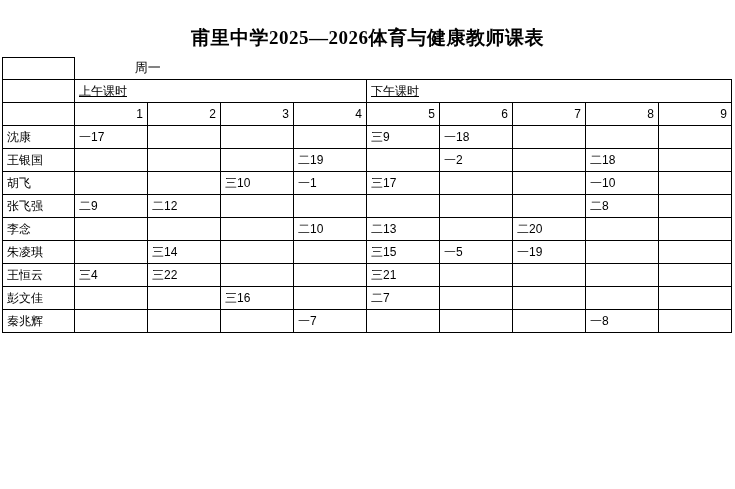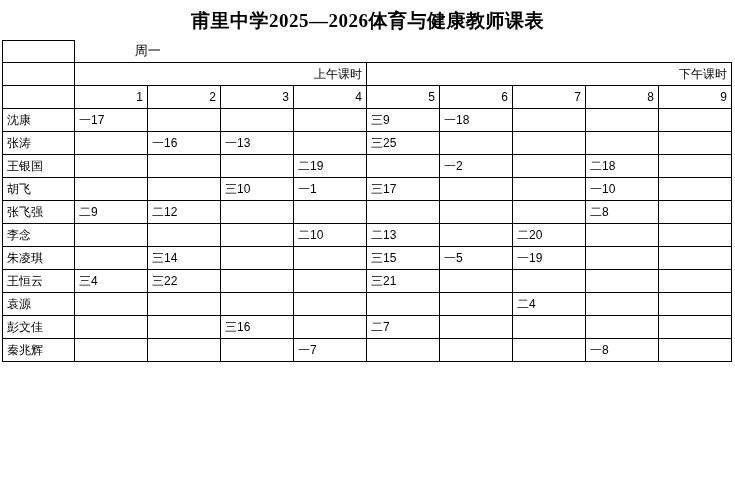--- a/index.html
+++ b/index.html
@@ -19,21 +19,21 @@
     height: 489px;
     box-sizing: border-box;
     position: relative;
   }
   .title {
     text-align: center;
     font-family: "Liberation Serif", serif;
     font-size: 19px;
     font-weight: bold;
     letter-spacing: 0.5px;
-    padding-top: 8px;
+    padding-top: 25px;
     padding-bottom: 6px;
   }
   table.sheet {
     border-collapse: collapse;
     table-layout: fixed;
     margin-left: 2px;
     width: 730px;
   }
   table.sheet td, table.sheet th {
     border: 1px solid #000000;
@@ -62,22 +62,23 @@
   tr.dayrow td.blankbox {
     border: 1px solid #000000;
   }
   td.namecol {
     width: 72px;
     text-align: left;
     padding-left: 5px;
     margin-left: 8px;
   }
   td.halfhdr {
-    text-align: right;
+    text-align: left;
     font-size: 13px;
+    text-decoration: underline;
   }
   td.numhdr {
     text-align: right;
     padding-right: 6px;
     font-size: 12px;
   }
   td.cell {
     text-align: left;
     padding-left: 5px;
     font-size: 12px;
@@ -136,32 +137,20 @@
         <td class="cell"></td>
         <td class="cell"></td>
         <td class="cell"></td>
         <td class="cell">三9</td>
         <td class="cell">一18</td>
         <td class="cell"></td>
         <td class="cell"></td>
         <td class="cell"></td>
       </tr>
 
-      <tr>
-        <td class="namecol">张涛</td>
-        <td class="cell"></td>
-        <td class="cell">一16</td>
-        <td class="cell">一13</td>
-        <td class="cell"></td>
-        <td class="cell">三25</td>
-        <td class="cell"></td>
-        <td class="cell"></td>
-        <td class="cell"></td>
-        <td class="cell"></td>
-      </tr>
 
       <tr>
         <td class="namecol">王银国</td>
         <td class="cell"></td>
         <td class="cell"></td>
         <td class="cell"></td>
         <td class="cell">二19</td>
         <td class="cell"></td>
         <td class="cell">一2</td>
         <td class="cell"></td>
@@ -231,32 +220,20 @@
         <td class="cell">三22</td>
         <td class="cell"></td>
         <td class="cell"></td>
         <td class="cell">三21</td>
         <td class="cell"></td>
         <td class="cell"></td>
         <td class="cell"></td>
         <td class="cell"></td>
       </tr>
 
-      <tr>
-        <td class="namecol">袁源</td>
-        <td class="cell"></td>
-        <td class="cell"></td>
-        <td class="cell"></td>
-        <td class="cell"></td>
-        <td class="cell"></td>
-        <td class="cell"></td>
-        <td class="cell">二4</td>
-        <td class="cell"></td>
-        <td class="cell"></td>
-      </tr>
 
       <tr>
         <td class="namecol">彭文佳</td>
         <td class="cell"></td>
         <td class="cell"></td>
         <td class="cell">三16</td>
         <td class="cell"></td>
         <td class="cell">二7</td>
         <td class="cell"></td>
         <td class="cell"></td>

